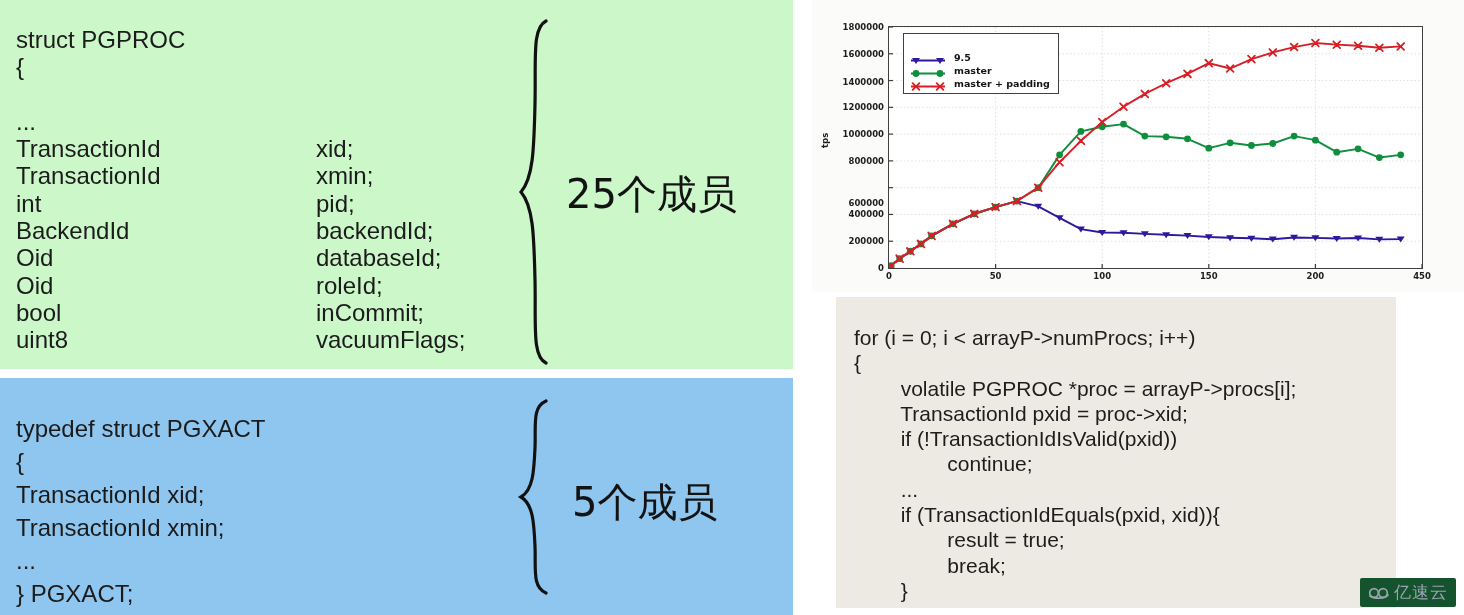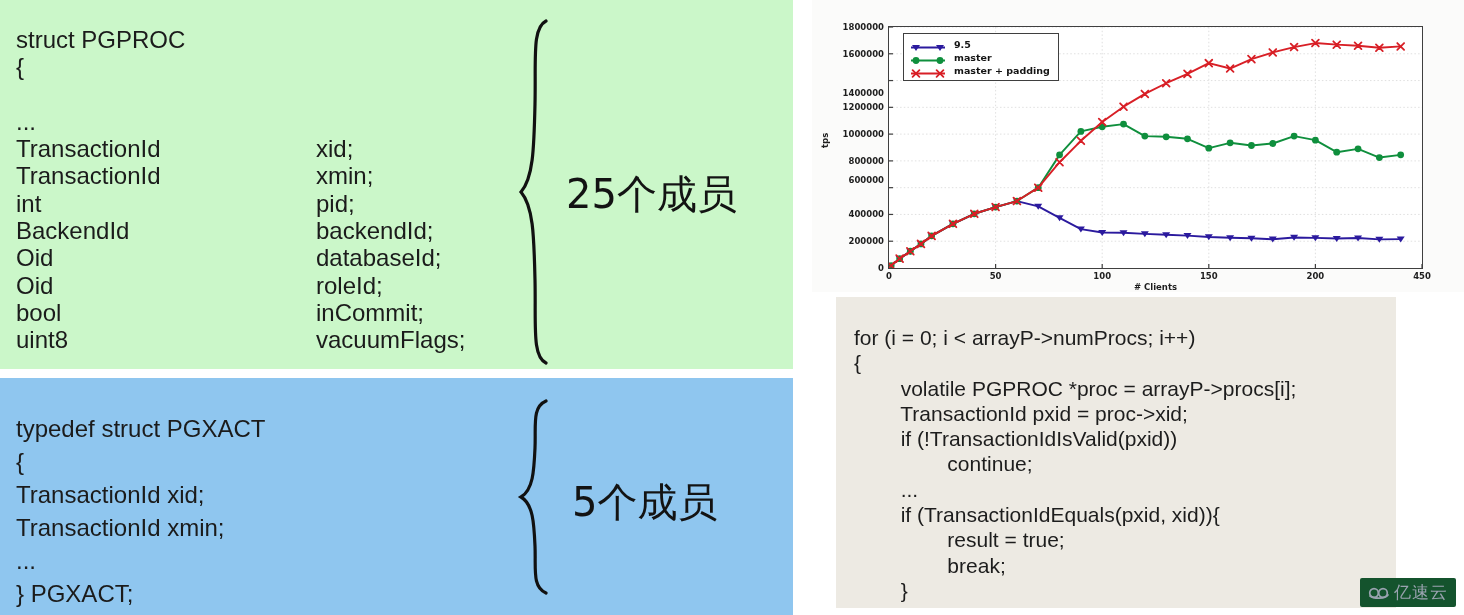--- a/index.html
+++ b/index.html
@@ -158,21 +158,21 @@
     font-size: 8.5px;
     font-weight: bold;
     color: #1e1e1e;
   }
   #chart-legend {
     position: absolute;
     left: 14px;
     top: 6px;
     background: #ffffff;
     border: 1.3px solid #3f3f3f;
-    padding: 4px 8px 3px 4px;
+    padding: 17px 8px 3px 4px;
     box-sizing: border-box;
   }
   .legend-row {
     display: flex;
     align-items: center;
     height: 13px;
   }
   .legend-swatch { width: 40px; height: 11px; flex: 0 0 40px; }
   .legend-label {
     margin-left: 6px;
@@ -366,25 +366,25 @@
             <path d="M444.32,14.273333333333346 L451.11999999999995,21.073333333333345 M451.11999999999995,14.273333333333346 L444.32,21.073333333333345" stroke="#d81f26" stroke-width="1.8" fill="none" stroke-linecap="round"></path>
             <path d="M465.64000000000004,15.34444444444444 L472.44,22.14444444444444 M472.44,15.34444444444444 L465.64000000000004,22.14444444444444" stroke="#d81f26" stroke-width="1.8" fill="none" stroke-linecap="round"></path>
             <path d="M486.96000000000004,17.352777777777796 L493.76,24.152777777777793 M493.76,17.352777777777796 L486.96000000000004,24.152777777777793" stroke="#d81f26" stroke-width="1.8" fill="none" stroke-linecap="round"></path>
             <path d="M508.28000000000003,16.013888888888893 L515.08,22.81388888888889 M515.08,16.013888888888893 L508.28000000000003,22.81388888888889" stroke="#d81f26" stroke-width="1.8" fill="none" stroke-linecap="round"></path>
           </g>
         </svg>
       <div id="ytick-holder">
           <div class="ytick" style="top: 241px;">0</div>
           <div class="ytick" style="top: 214.222px;">200000</div>
           <div class="ytick" style="top: 187.444px;">400000</div>
-          <div class="ytick" style="top: 153px; text-align: center;">600000</div>
+          <div class="ytick" style="top: 176px; text-align: center;">600000</div>
           <div class="ytick" style="top: 133.889px;">800000</div>
           <div class="ytick" style="top: 107.111px;">1000000</div>
           <div class="ytick" style="top: 80.3333px;">1200000</div>
-          <div class="ytick" style="top: 66px;">1400000</div>
+          <div class="ytick" style="top: 55px;">1400000</div>
           <div class="ytick" style="top: 26.7778px;">1600000</div>
           <div class="ytick" style="top: 0px;">1800000</div>
         </div>
       <div id="xtick-holder">
           <div class="xtick" style="left: 0px;">0</div>
           <div class="xtick" style="left: 106.6px;">50</div>
           <div class="xtick" style="left: 213.2px;">100</div>
           <div class="xtick" style="left: 319.8px;">150</div>
           <div class="xtick" style="left: 426.4px;">200</div>
           <div class="xtick" style="left: 533px;">450</div>
@@ -411,21 +411,20 @@
             <div class="legend-swatch"><svg width="40" height="11">
                 <line x1="3" x2="37" y1="5.5" y2="5.5" stroke="#d81f26" stroke-width="1.9"></line>
                 <path d="M4.6,2.1 L11.4,8.9 M11.4,2.1 L4.6,8.9" stroke="#d81f26" stroke-width="1.8" fill="none" stroke-linecap="round"></path>
                 <path d="M28.6,2.1 L35.4,8.9 M35.4,2.1 L28.6,8.9" stroke="#d81f26" stroke-width="1.8" fill="none" stroke-linecap="round"></path>
               </svg></div>
             <span class="legend-label">master + padding</span>
           </div>
         </div>
     </div>
 
-    <div id="xaxis-label"># Clients</div>
     <div id="yaxis-label">tps</div>
   </div>
 
   <div id="code-panel" style="background: rgb(237, 234, 227);">
     <div class="code-lines" id="code-panel-lines"><div>for (i = 0; i &lt; arrayP-&gt;numProcs; i++)</div><div>{</div><div>        volatile PGPROC *proc = arrayP-&gt;procs[i];</div><div>        TransactionId pxid = proc-&gt;xid;</div><div>        if (!TransactionIdIsValid(pxid))</div><div>                continue;</div><div>        ...</div><div>        if (TransactionIdEquals(pxid, xid)){</div><div>                result = true;</div><div>                break;</div><div>        }</div><div>}</div></div>
   </div>
 
   <div id="watermark">
     <svg width="22" height="16" viewBox="0 0 22 16">
       <circle cx="6" cy="8" r="4.3" fill="none" stroke="#9aa3b0" stroke-width="1.7"></circle>

